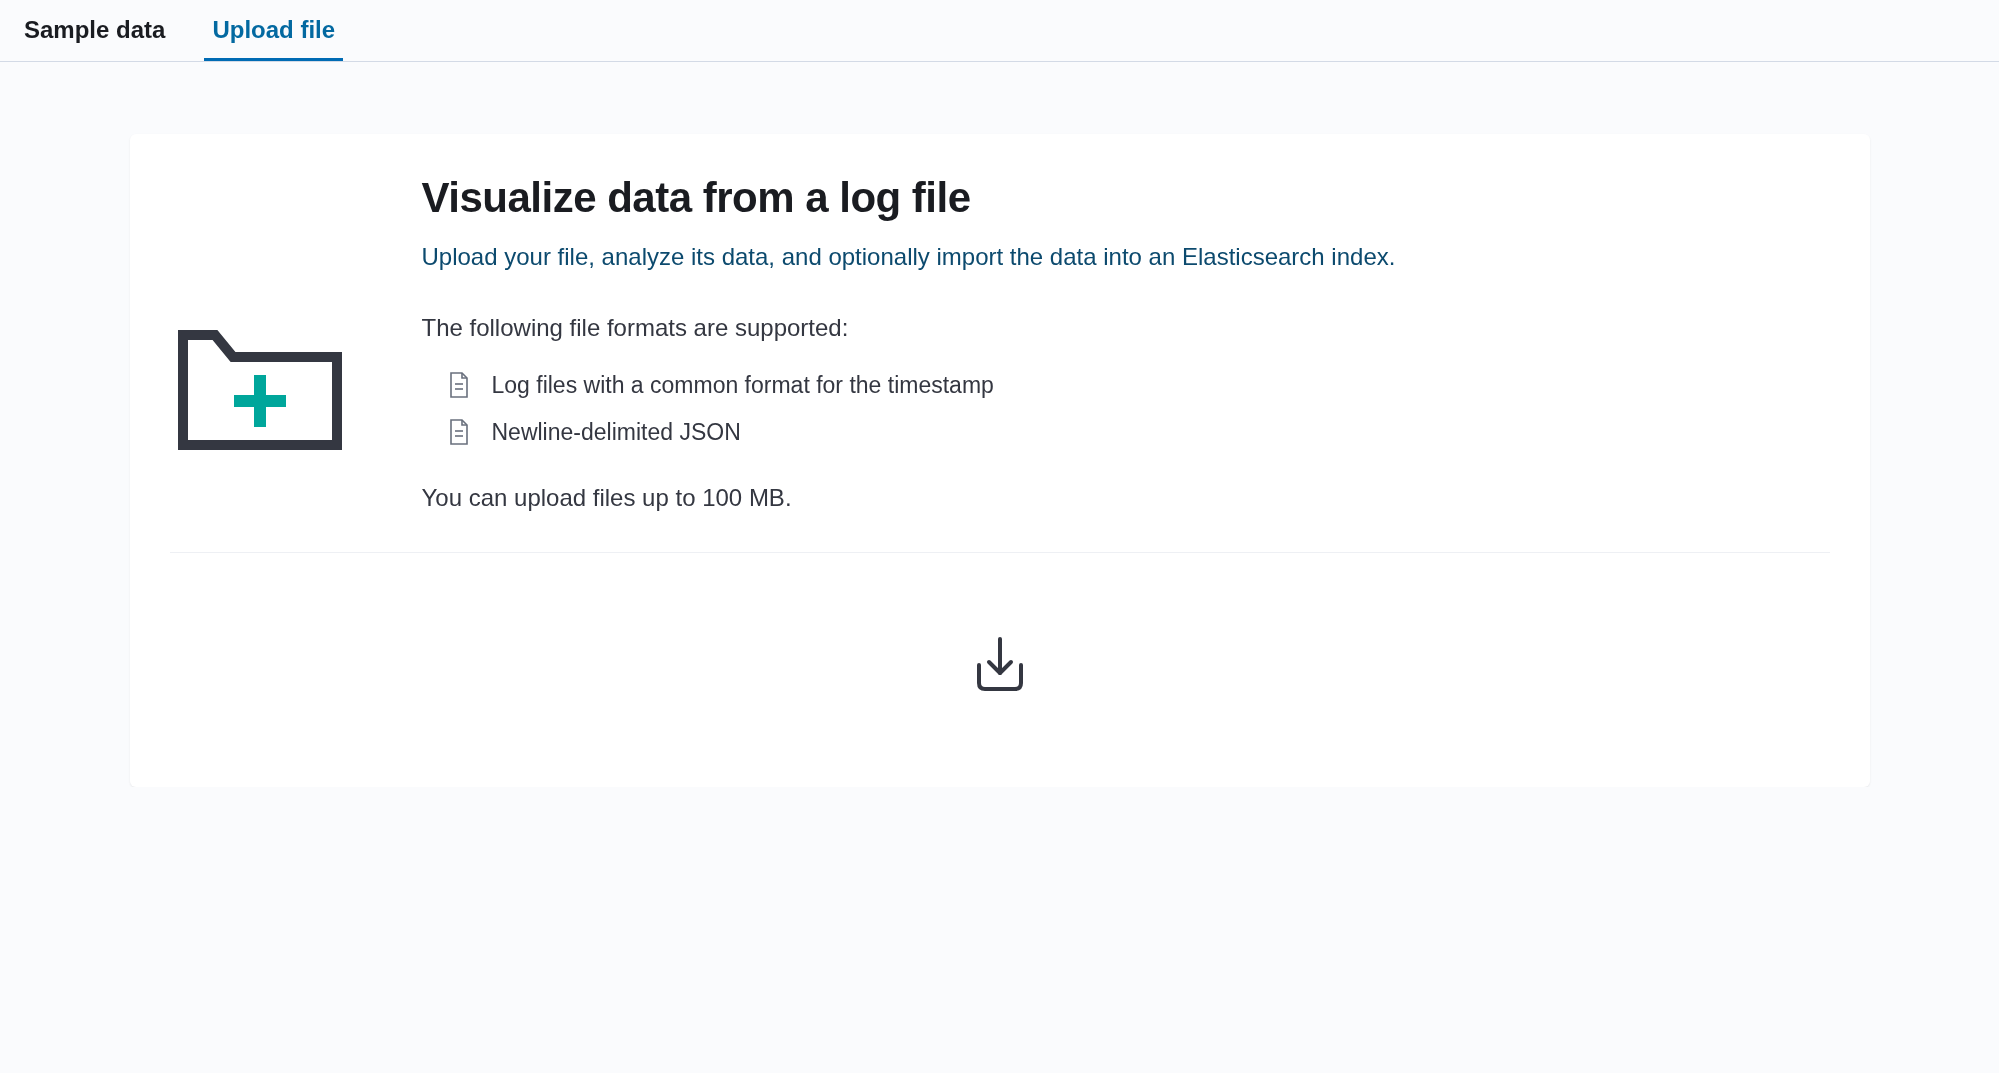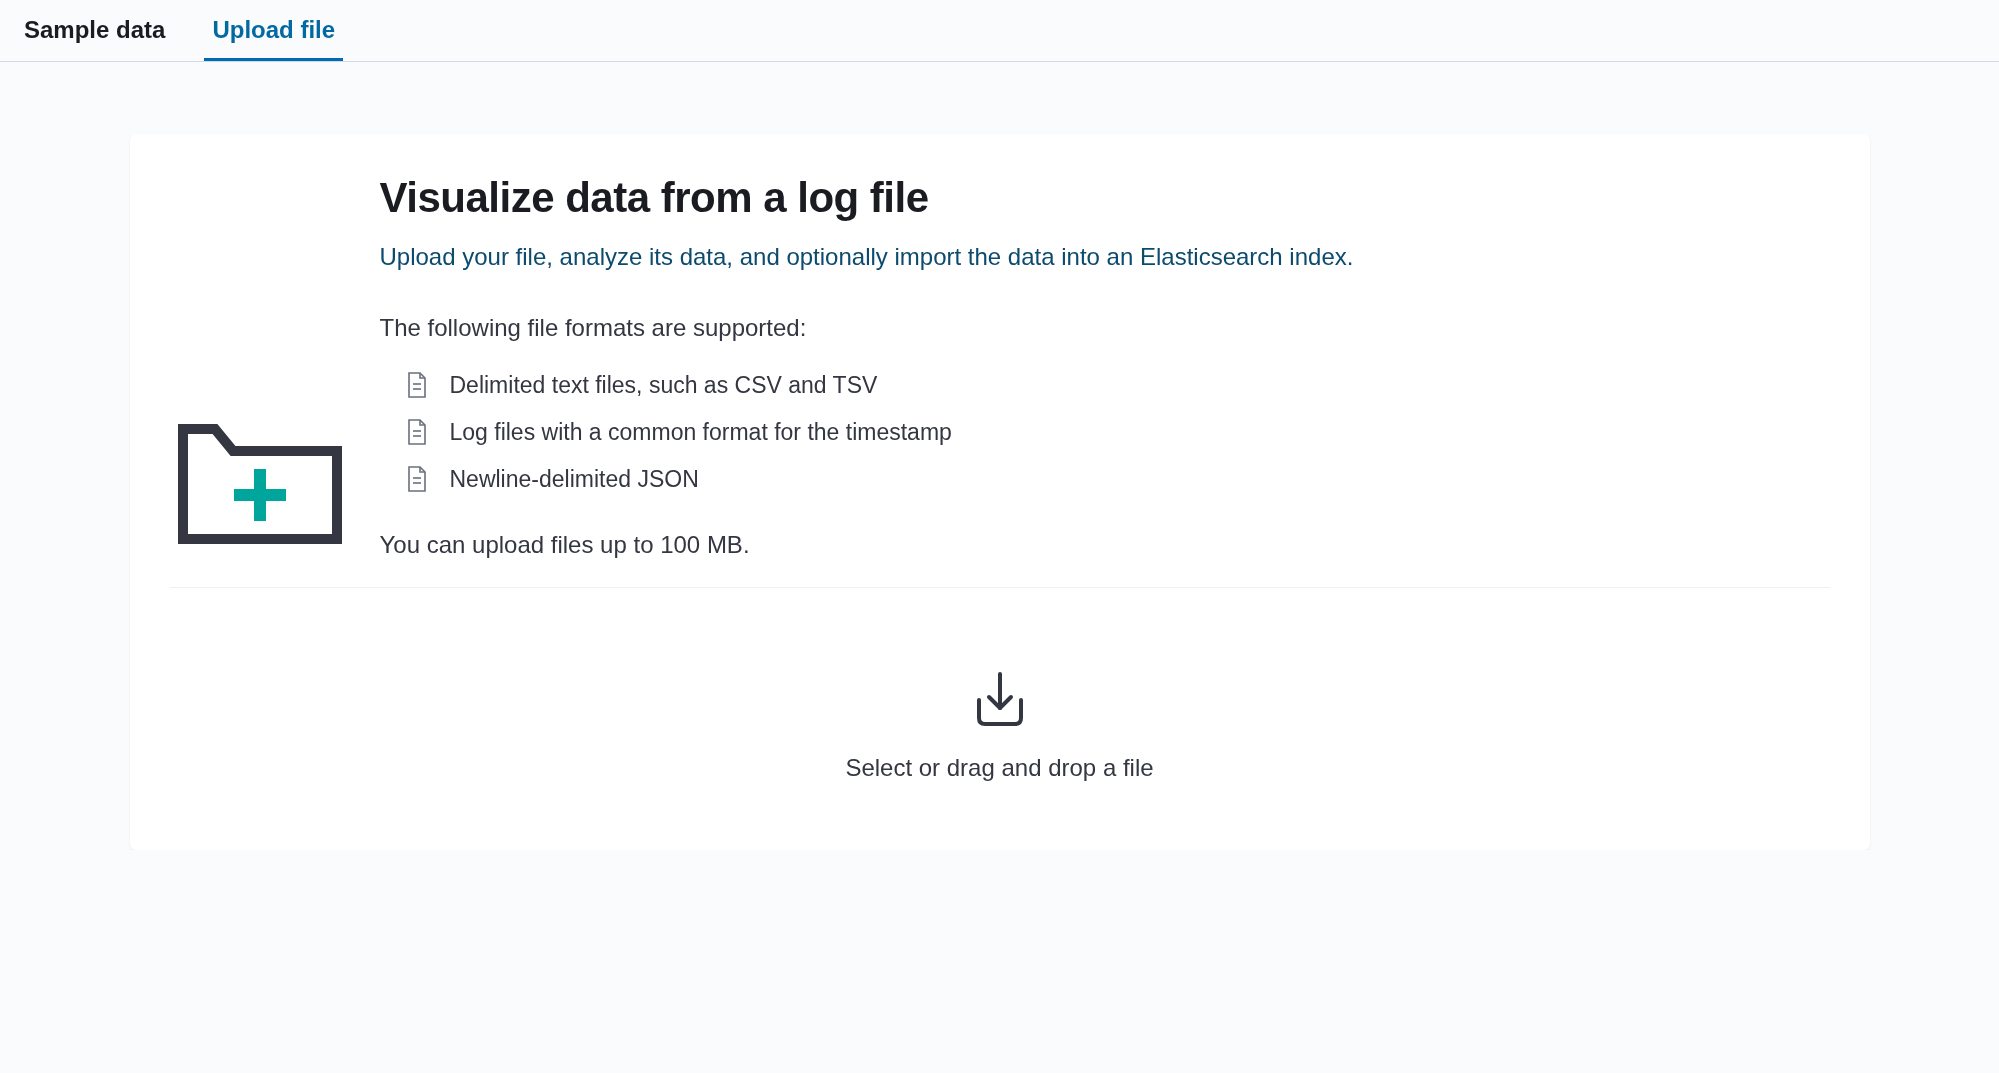--- a/index.html
+++ b/index.html
@@ -33,23 +33,23 @@
     .panel {
       max-width: 1740px;
       margin: 72px auto 0 auto;
       background: #ffffff;
       border-radius: 6px;
       box-shadow: 0 1px 3px rgba(0,0,0,0.04), 0 1px 2px rgba(0,0,0,0.04);
       padding: 40px 40px 48px 40px;
     }
     .intro {
       display: flex;
-      align-items: flex-end;
-      gap: 30px;
-      padding-bottom: 28px;
+      align-items: center;
+      gap: 72px;
+      padding-bottom: 40px;
       border-bottom: 1px solid #eef0f4;
     }
     .intro-icon {
       flex-shrink: 0;
       width: 180px;
       display: flex;
       align-items: center;
       justify-content: center;
       margin-top: 94px;
     }
@@ -137,31 +137,20 @@
       <ul class="format-list">
         <li>
           <span class="doc-icon">
             <svg width="22" height="26" viewBox="0 0 22 26">
                 <path d="M3 1 H14 L19 6 V25 H3 Z" fill="none" stroke="#69707d" stroke-width="1.6"></path>
                 <path d="M14 1 V6 H19" fill="none" stroke="#69707d" stroke-width="1.6"></path>
                 <line x1="7" y1="12" x2="15" y2="12" stroke="#69707d" stroke-width="1.6"></line>
                 <line x1="7" y1="17" x2="15" y2="17" stroke="#69707d" stroke-width="1.6"></line>
               </svg>
           </span>
-          <span>Delimited text files, such as CSV and TSV</span>
-        </li>
-        <li>
-          <span class="doc-icon">
-            <svg width="22" height="26" viewBox="0 0 22 26">
-                <path d="M3 1 H14 L19 6 V25 H3 Z" fill="none" stroke="#69707d" stroke-width="1.6"></path>
-                <path d="M14 1 V6 H19" fill="none" stroke="#69707d" stroke-width="1.6"></path>
-                <line x1="7" y1="12" x2="15" y2="12" stroke="#69707d" stroke-width="1.6"></line>
-                <line x1="7" y1="17" x2="15" y2="17" stroke="#69707d" stroke-width="1.6"></line>
-              </svg>
-          </span>
           <span>Log files with a common format for the timestamp</span>
         </li>
         <li>
           <span class="doc-icon">
             <svg width="22" height="26" viewBox="0 0 22 26">
                 <path d="M3 1 H14 L19 6 V25 H3 Z" fill="none" stroke="#69707d" stroke-width="1.6"></path>
                 <path d="M14 1 V6 H19" fill="none" stroke="#69707d" stroke-width="1.6"></path>
                 <line x1="7" y1="12" x2="15" y2="12" stroke="#69707d" stroke-width="1.6"></line>
                 <line x1="7" y1="17" x2="15" y2="17" stroke="#69707d" stroke-width="1.6"></line>
               </svg>
@@ -174,15 +163,14 @@
   </div>
 
   <div class="dropzone">
     <span class="dropzone-icon">
       <svg width="66" height="66" viewBox="0 0 66 66">
         <path d="M 12 34 V 52 Q 12 58 18 58 H 48 Q 54 58 54 52 V 34" fill="none" stroke="#343741" stroke-width="4" stroke-linecap="round"></path>
         <line x1="33" y1="8" x2="33" y2="42" stroke="#343741" stroke-width="4" stroke-linecap="round"></line>
         <path d="M 22 31 L 33 42 L 44 31" fill="none" stroke="#343741" stroke-width="4" stroke-linecap="round" stroke-linejoin="round"></path>
       </svg>
     </span>
-    <div class="dropzone-text">Select or drag and drop a file</div>
   </div>
 </div>
 
 </body></html>

